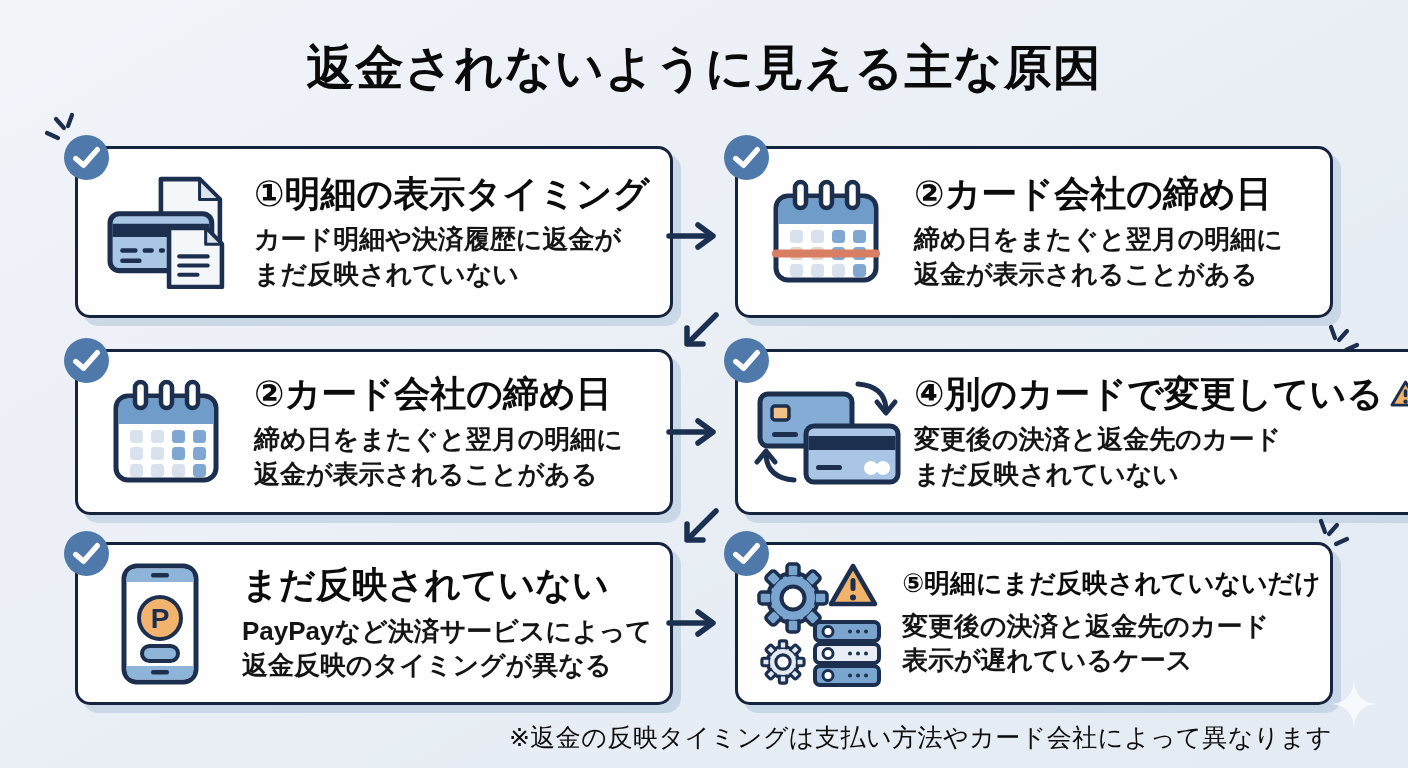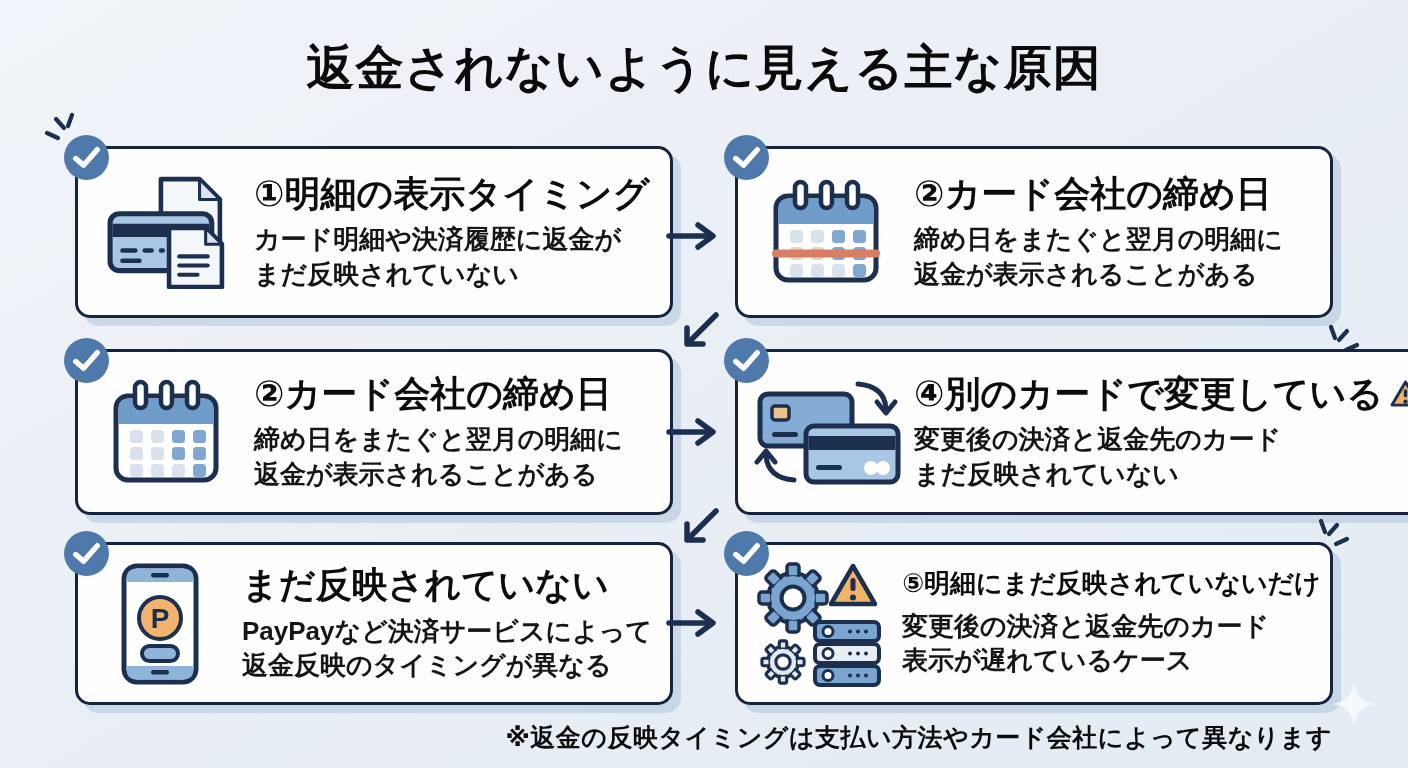--- a/index.html
+++ b/index.html
@@ -38,21 +38,21 @@
   .card-6 .card-title { font-size:26px; margin-bottom:10px; }
   .card-desc {
     font-size:26px; font-weight:700; color:#151515; line-height:1.32;
     white-space:pre-line;
   }
   .arrow { position:absolute; }
   .spark { position:absolute; }
   .sparkle { position:absolute; opacity:.85; }
   .footnote {
     position:absolute; right:76px; bottom:14px;
-    font-size:25px; font-weight:700; color:#0c0c0c; letter-spacing:.5px;
+    font-size:25px; font-weight:400; color:#0c0c0c; letter-spacing:.5px;
   }
   svg { display:block; }
 </style>
 </head>
 <body>
 
 <div class="page">
 
   <div class="main-title">返金されないように見える主な原因</div>
 

